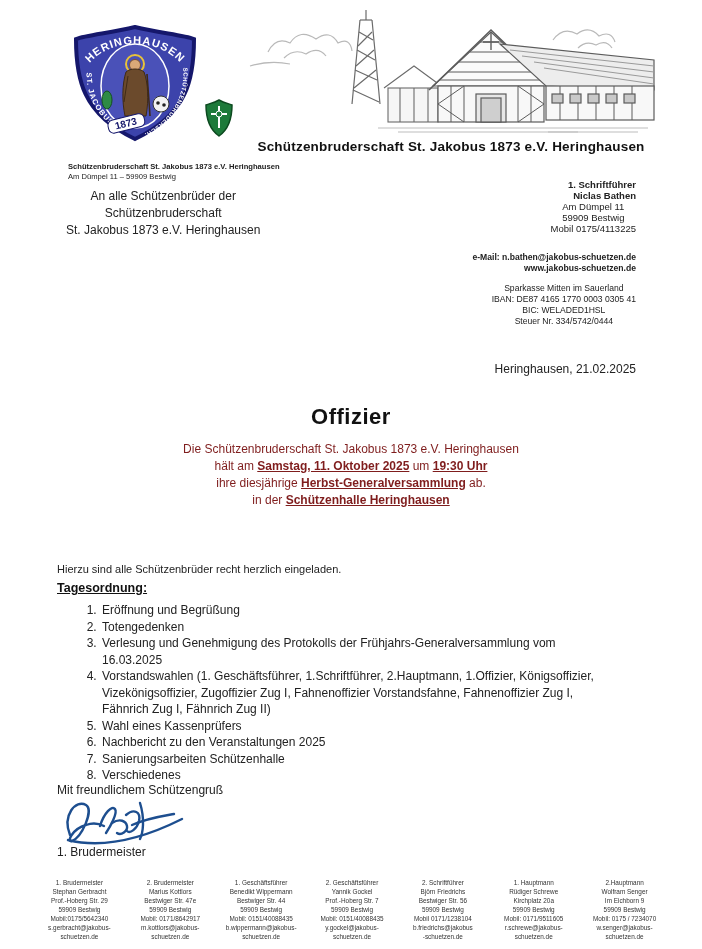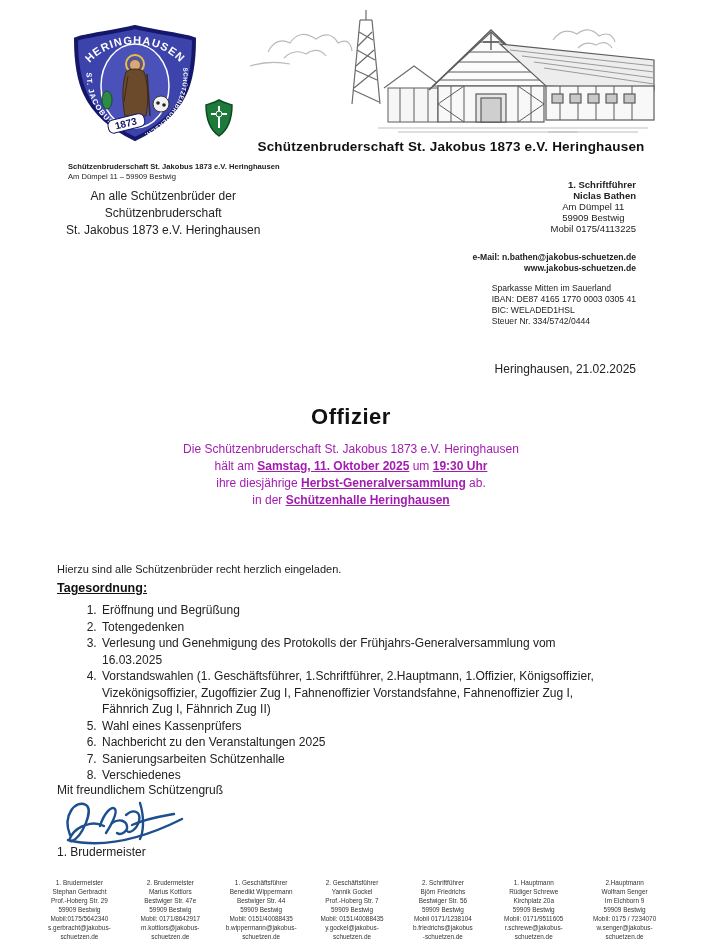--- a/index.html
+++ b/index.html
@@ -27,32 +27,32 @@
   .recipient{
     left:66px;top:188px;font-size:12px;line-height:17px;color:#222;
   }
   .contact{
     right:66px;top:179px;font-size:9.5px;line-height:11px;text-align:right;color:#222;
   }
   .emailblock{
     right:66px;top:252px;font-size:8.6px;line-height:11px;text-align:right;font-weight:bold;color:#222;
   }
   .bankblock{
-    right:66px;top:283px;font-size:8.6px;line-height:11px;text-align:left;color:#222;
+    right:66px;top:283px;font-size:8.6px;line-height:11px;text-align:center;color:#222;
   }
   .dateline{
     right:66px;top:362px;font-size:12px;color:#222;
   }
   .title{
     left:0;top:404px;width:100%;text-align:center;
     font-size:22px;font-weight:bold;letter-spacing:.5px;color:#111;
   }
   .intro{
     left:0;top:441px;width:100%;text-align:center;
-    font-size:12px;line-height:17px;color:#a21caf;
+    font-size:12px;line-height:17px;color:#7f1d1d;
   }
   .invitation{
     left:57px;top:531px;font-size:11px;color:#222;margin-top:32px;
   }
   .agenda-heading{
     left:57px;top:565px;font-size:12.5px;font-weight:bold;text-decoration:underline;color:#111;margin-top:16px;
   }
   .agenda{
     left:57px;top:590px;width:595px;font-size:12px;line-height:16.5px;color:#222;
   }

